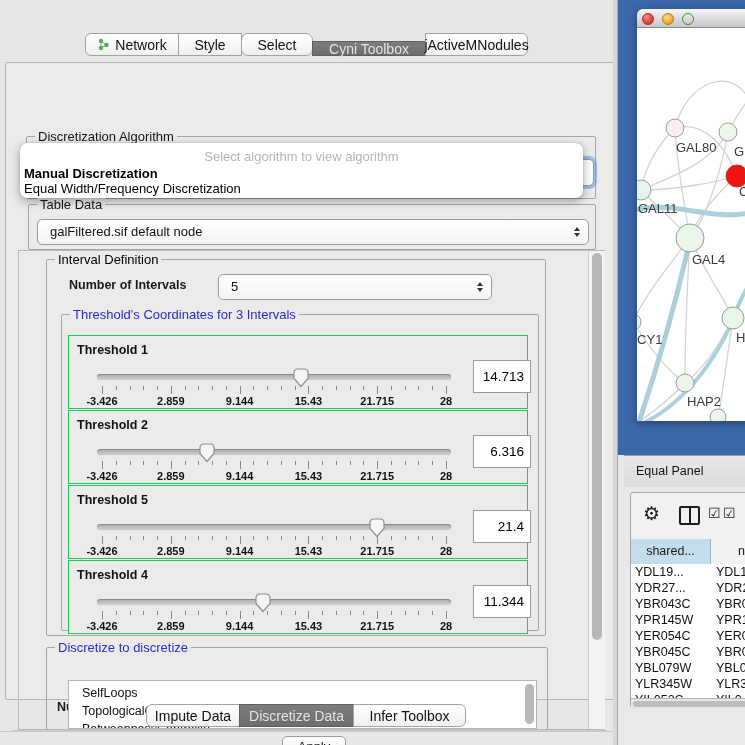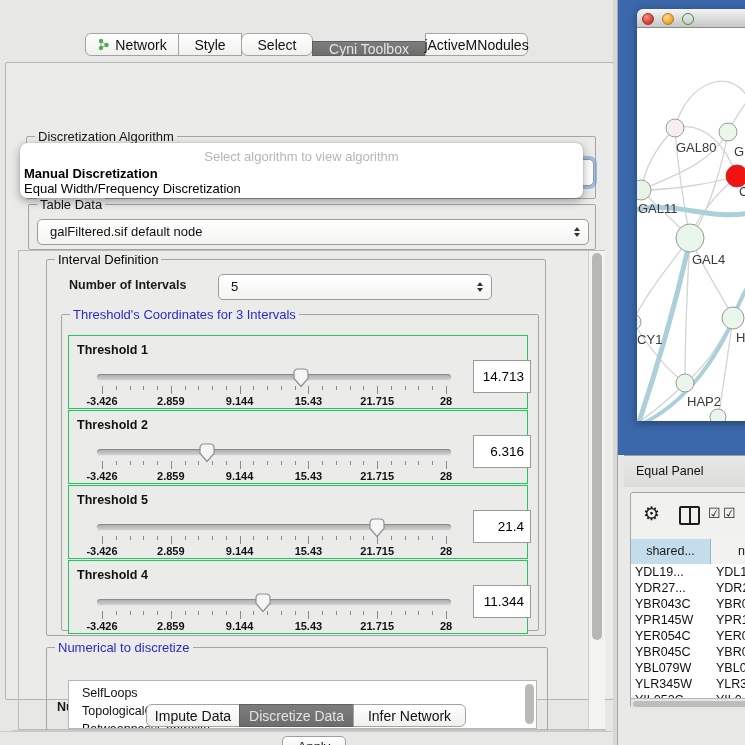--- a/index.html
+++ b/index.html
@@ -357,21 +357,21 @@
         <span style="left:20%">2.859</span>
         <span style="left:40%">9.144</span>
         <span style="left:60%">15.43</span>
         <span style="left:80%">21.715</span>
         <span style="left:100%">28</span>
       </div>
       <div class="vbox">11.344</div>
     </div>
 
     <div class="grp" style="left:40px;top:584px;width:500px;height:82px;">
-      <div class="gt blue">Numerical to discretize</div>
+      <div class="gt blue">Discretize to discretize</div>
       <div style="position:absolute;left:10px;top:9px;font-size:12.5px;font-weight:bold;margin-top:43px;">Numerical Attributes</div>
       <div class="attlist">
         <div class="it" style="margin-top:3px;">SelfLoops</div>
         <div class="it">TopologicalCoefficient</div>
         <div class="it">BetweennessCentrality</div>
         <div class="sb"></div>
       </div>
     </div>
 
     <div class="abs sep"></div>
@@ -379,21 +379,21 @@
   </div>
 
   <div class="seg" style="left:146px;top:704px;">
     <div class="s" style="width:94px;">
         <span>Impute Data</span>
       </div>
     <div class="s sel" style="width:115px;">
         <span>Discretize Data</span>
       </div>
     <div class="s" style="width:113px;">
-        <span>Infer Network</span>
+        <span>Infer Toolbox</span>
       </div>
   </div>
   <div class="abs bottomline"></div>
 
   <div class="abs divider"></div>
 
   <div class="abs desktop">
     <div class="macwin">
       <div class="mactb">
         <div class="light" style="left:5px;background:radial-gradient(circle at 35% 30%,#f79088,#dd4237 60%,#b1322a);border:1px solid #a33028;"></div>

